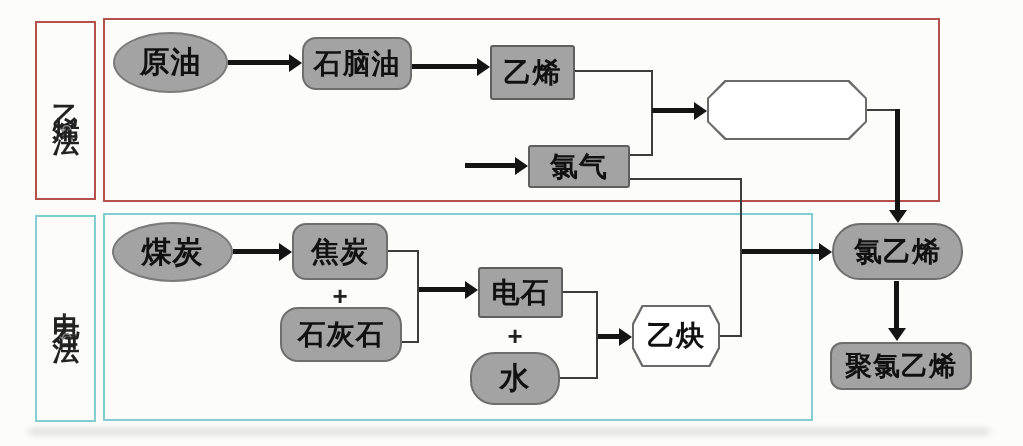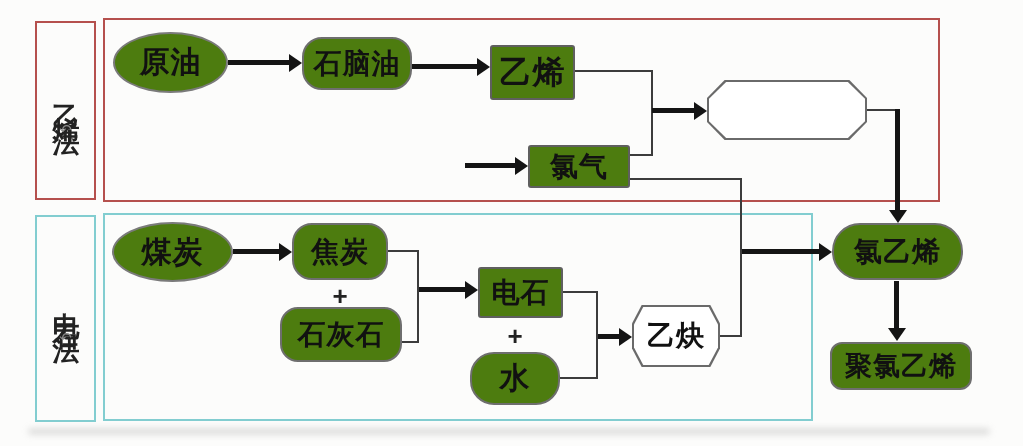--- a/index.html
+++ b/index.html
@@ -16,24 +16,24 @@
     align-items:center;justify-content:center;
   }
   .vlabel .chars{
     writing-mode:vertical-rl;text-orientation:upright;
     font-size:27px;font-weight:600;letter-spacing:12px;color:#222;line-height:1;
   }
   .vlabel .mark{font-size:15px;color:#8a8a8a;margin-top:2px;}
   
   .node{
     position:absolute;box-sizing:border-box;display:flex;align-items:center;justify-content:center;
-    background:#4d7c0f;font-weight:600;color:#111;letter-spacing:1px;z-index:4;
+    background:#a3a3a3;font-weight:600;color:#111;letter-spacing:1px;z-index:4;
   }
   .shape-rect{border:2px solid #5f5f5f;border-radius:3px;}
-  .shape-round{border:2px solid #6e6e6e;border-radius:20px;}
+  .shape-round{border:2px solid #6e6e6e;border-radius:14px;}
   .shape-round-lg{border:2px solid #6e6e6e;border-radius:18px;}
   .shape-ellipse{border:2px solid #7a7a7a;border-radius:50%;}
   .shape-stadium{border:2px solid #6e6e6e;border-radius:28px;}
   .shape-oct{
     background:#6a6a6a;border:none;
     clip-path:polygon(11% 0,89% 0,100% 30%,100% 70%,89% 100%,11% 100%,0 70%,0 30%);
   }
   .shape-oct .oct-inner{
     position:absolute;inset:2px;background:#fff;clip-path:inherit;
   }
@@ -103,21 +103,21 @@
   <div class="ar" style="left:598px;top:334px;width:21px;"></div>
   <div class="ad" style="left:895px;top:109px;height:101px;"></div>
   <div class="ad" style="left:894px;top:281px;height:47px;"></div>
 
   <div class="node shape-ellipse" style="left:113px;top:32px;width:115px;height:61px;font-size:30px;">
     <span class="lbl">原油</span>
   </div>
   <div class="node shape-round" style="left:302px;top:37px;width:110px;height:53px;font-size:28px;">
     <span class="lbl">石脑油</span>
   </div>
-  <div class="node shape-rect" style="left:490px;top:45px;width:85px;height:55px;font-size:32px;">
+  <div class="node shape-rect" style="left:490px;top:45px;width:85px;height:55px;font-size:28px;">
     <span class="lbl">乙烯</span>
   </div>
   <div class="node shape-rect" style="left:528px;top:145px;width:102px;height:43px;font-size:28px;">
     <span class="lbl">氯气</span>
   </div>
   <div class="node shape-oct" style="left:707px;top:80px;width:160px;height:60px;font-size:27px;">
     <span class="oct-inner"></span>
   </div>
 
   <div class="node shape-ellipse" style="left:112px;top:222px;width:121px;height:60px;font-size:30px;">

